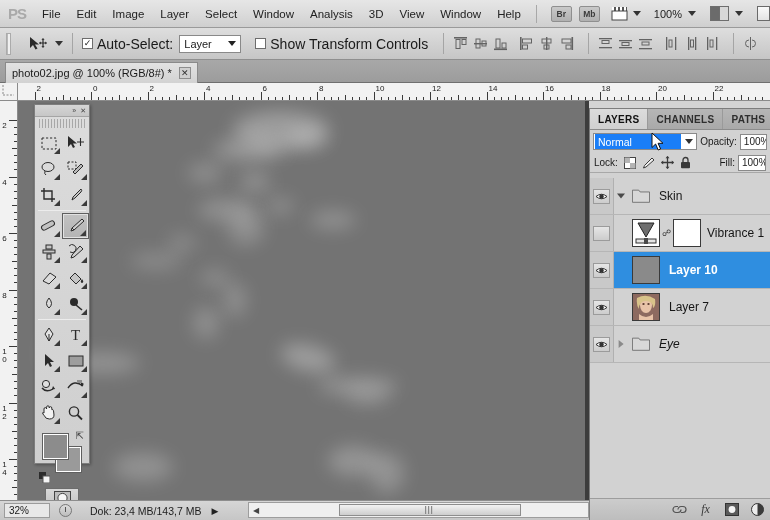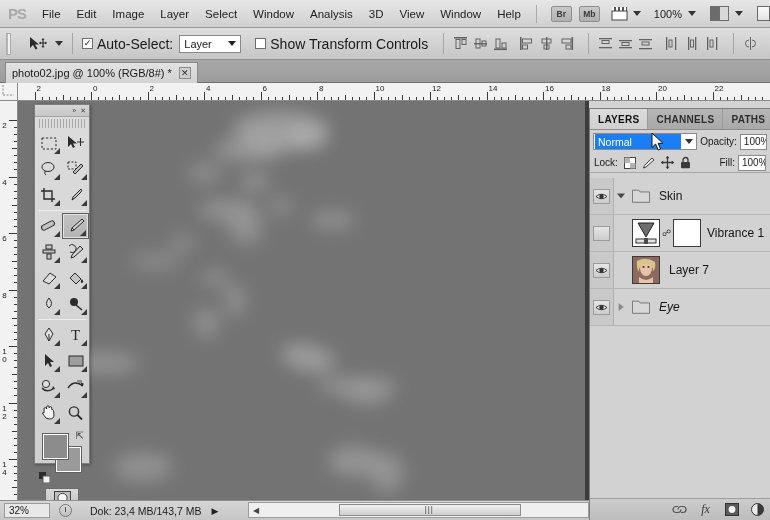--- a/index.html
+++ b/index.html
@@ -939,20 +939,33 @@
             <path d="M5 3 L21 3 L13 17 Z" fill="#6e6e6e" stroke="#222" stroke-width="1"></path>
             <rect x="3" y="19" width="20" height="4" fill="#e4e4e4" stroke="#333"></rect>
             <rect x="11" y="18" width="4" height="6" fill="#4a4a4a"></rect>
           </svg>
         </div>
         <div class="linkic">☍</div>
         <div class="maskthumb"></div>
         <span class="lname" style="margin-left:6px;">Vibrance 1</span>
       </div>
 
+      <div class="layer-row selected">
+        <div class="eyecol">
+          <div class="eyebox">
+            <svg width="13" height="9" viewBox="0 0 13 9">
+                <path d="M1 4.5 q5.5 -4.5 11 0 q-5.5 4.5 -11 0" fill="#fff" stroke="#333"></path>
+                <circle cx="6.5" cy="4.5" r="2.2" fill="#333"></circle>
+              </svg>
+          </div>
+        </div>
+        <div style="width:14px;"></div>
+        <div class="thumb" style="background:#8a8a8a;"></div>
+        <span class="lname">Layer 10</span>
+      </div>
 
 
       <div class="layer-row">
         <div class="eyecol">
           <div class="eyebox">
             <svg width="13" height="9" viewBox="0 0 13 9">
                 <path d="M1 4.5 q5.5 -4.5 11 0 q-5.5 4.5 -11 0" fill="#fff" stroke="#333"></path>
                 <circle cx="6.5" cy="4.5" r="2.2" fill="#333"></circle>
               </svg>
           </div>

